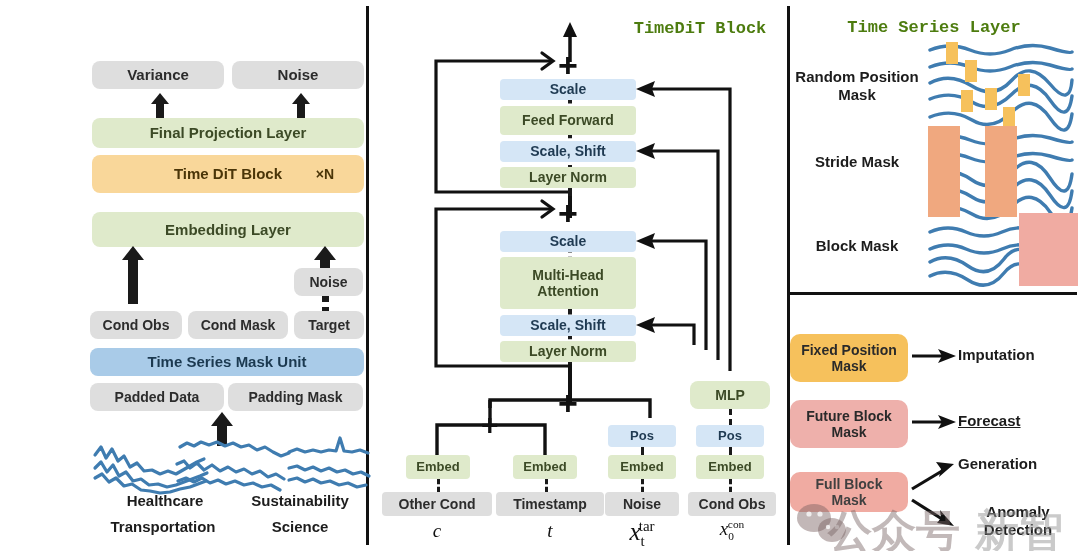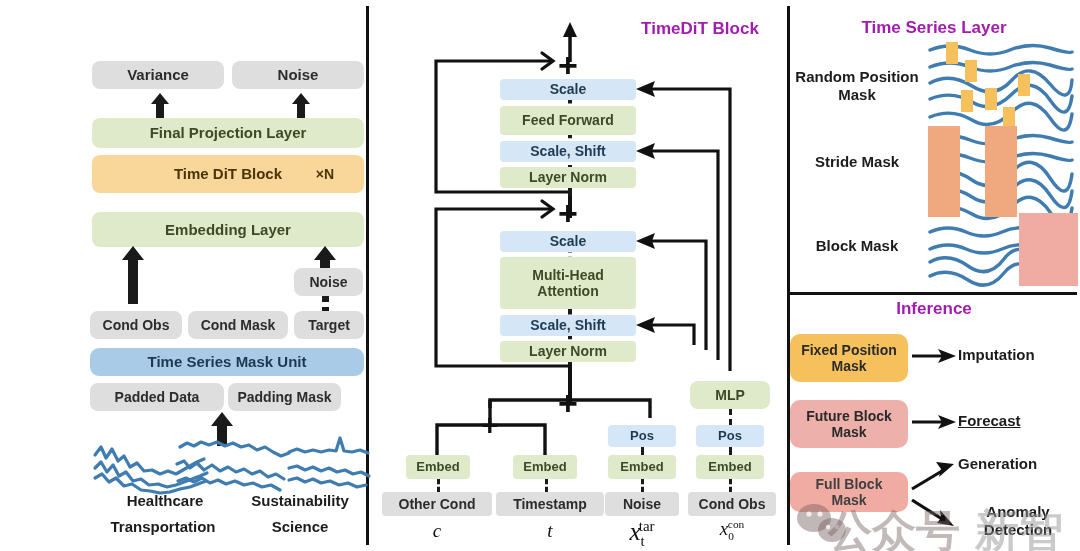--- a/index.html
+++ b/index.html
@@ -37,21 +37,21 @@
 
   
   .lbl {
     position:absolute;
     font-weight:bold;
     color:#1c1c1c;
     text-align:center;
     line-height:1.2;
     white-space: pre-line;
   }
-  .lbl-title { font-size:16px; font-weight:bold; color:#a21caf; }
+  .lbl-title { font-size:16px; font-weight:bold; color:#4d7c0f;font-family:Liberation Mono, monospace; }
 
   
   .ln  { position:absolute; background:#111; }
   .ln4v { width:4px; background:#111; }
 
   
   .dashv {
     position:absolute; width:0;
     border-left:4px dashed #1a1a1a;
   }
@@ -145,24 +145,24 @@
 </div>
 
 <div class="box grey r8" style="left:294px; top:268px; width:69px; height:28px; font-size:14px;">Noise</div>
 
 <div class="dashthick" style="left:322px; top:296px; height:16px;"></div>
 
 <div class="box grey r8" style="left:90px; top:311px; width:92px; height:28px; font-size:14px;">Cond Obs</div>
 <div class="box grey r8" style="left:188px; top:311px; width:100px; height:28px; font-size:14px;">Cond Mask</div>
 <div class="box grey r8" style="left:294px; top:311px; width:70px; height:28px; font-size:14px;">Target</div>
 
-<div class="box bluemid r8" style="left:90px; top:348px; width:274px; height:28px; font-size:15px;border-radius:9px;">Time Series Mask Unit</div>
+<div class="box bluemid r8" style="left:90px; top:348px; width:274px; height:28px; font-size:15px;">Time Series Mask Unit</div>
 
 <div class="box grey r8" style="left:90px; top:383px; width:134px; height:28px; font-size:14px;">Padded Data</div>
-<div class="box grey r8" style="left:228px; top:383px; width:113px; height:28px; font-size:14px;">Padding Mask</div>
+<div class="box grey r8" style="left:228px; top:383px; width:135px; height:28px; font-size:14px;">Padding Mask</div>
 
 <div class="fatarrow" style="left:210px; top:412px; width:24px; height:34px;">
   <div class="head" style="border-left-width:11px;border-right-width:11px;border-bottom-width:14px;"></div>
   <div class="stem" style="top:12px; width:10px; height:22px;"></div>
 </div>
 
 <svg class="ov" width="1080" height="551" style="left:0; top:0;">
   <g fill="none" stroke="#3f7cb0" stroke-width="3.2" stroke-linecap="round" stroke-linejoin="round">
 
     <path d="M95,455 L101,447 L106,458 L112,449 L118,461 L124,456 L130,467 L137,463 L144,471 L152,470 L160,474 L168,471 L176,474 L183,470 L190,466 L197,462 L204,459"></path>
@@ -331,21 +331,20 @@
 <div class="mrect gold" style="left:1018px; top:74px; width:12px; height:22px;"></div>
 <div class="mrect gold" style="left:961px; top:90px; width:12px; height:22px;"></div>
 <div class="mrect gold" style="left:985px; top:88px; width:12px; height:22px;"></div>
 <div class="mrect gold" style="left:1003px; top:107px; width:12px; height:22px;"></div>
 
 <div class="mrect orange" style="left:928px; top:126px; width:32px; height:91px;"></div>
 <div class="mrect orange" style="left:985px; top:126px; width:32px; height:91px;"></div>
 
 <div class="mrect pink" style="left:1019px; top:213px; width:59px; height:73px;"></div>
 
-<div class="lbl lbl-title" style="left:800px; top:299px; width:268px; font-size:17px;">Inference</div>
 
 <div class="box amber r10" style="left:790px; top:334px; width:118px; height:48px; font-size:14px; background:#f6c15c; color:#2a2a2a;">Fixed Position
 Mask</div>
 <div class="box r10" style="left:790px; top:400px; width:118px; height:48px; font-size:14px; background:#eeb0ab; color:#2a2a2a;">Future Block
 Mask</div>
 <div class="box r10" style="left:790px; top:472px; width:118px; height:40px; font-size:14px; background:#f0aba2; color:#404040;">Full Block
 Mask</div>
 
 <svg class="ov" width="1080" height="551">
   <g stroke="#111" stroke-width="3.2" fill="none">

